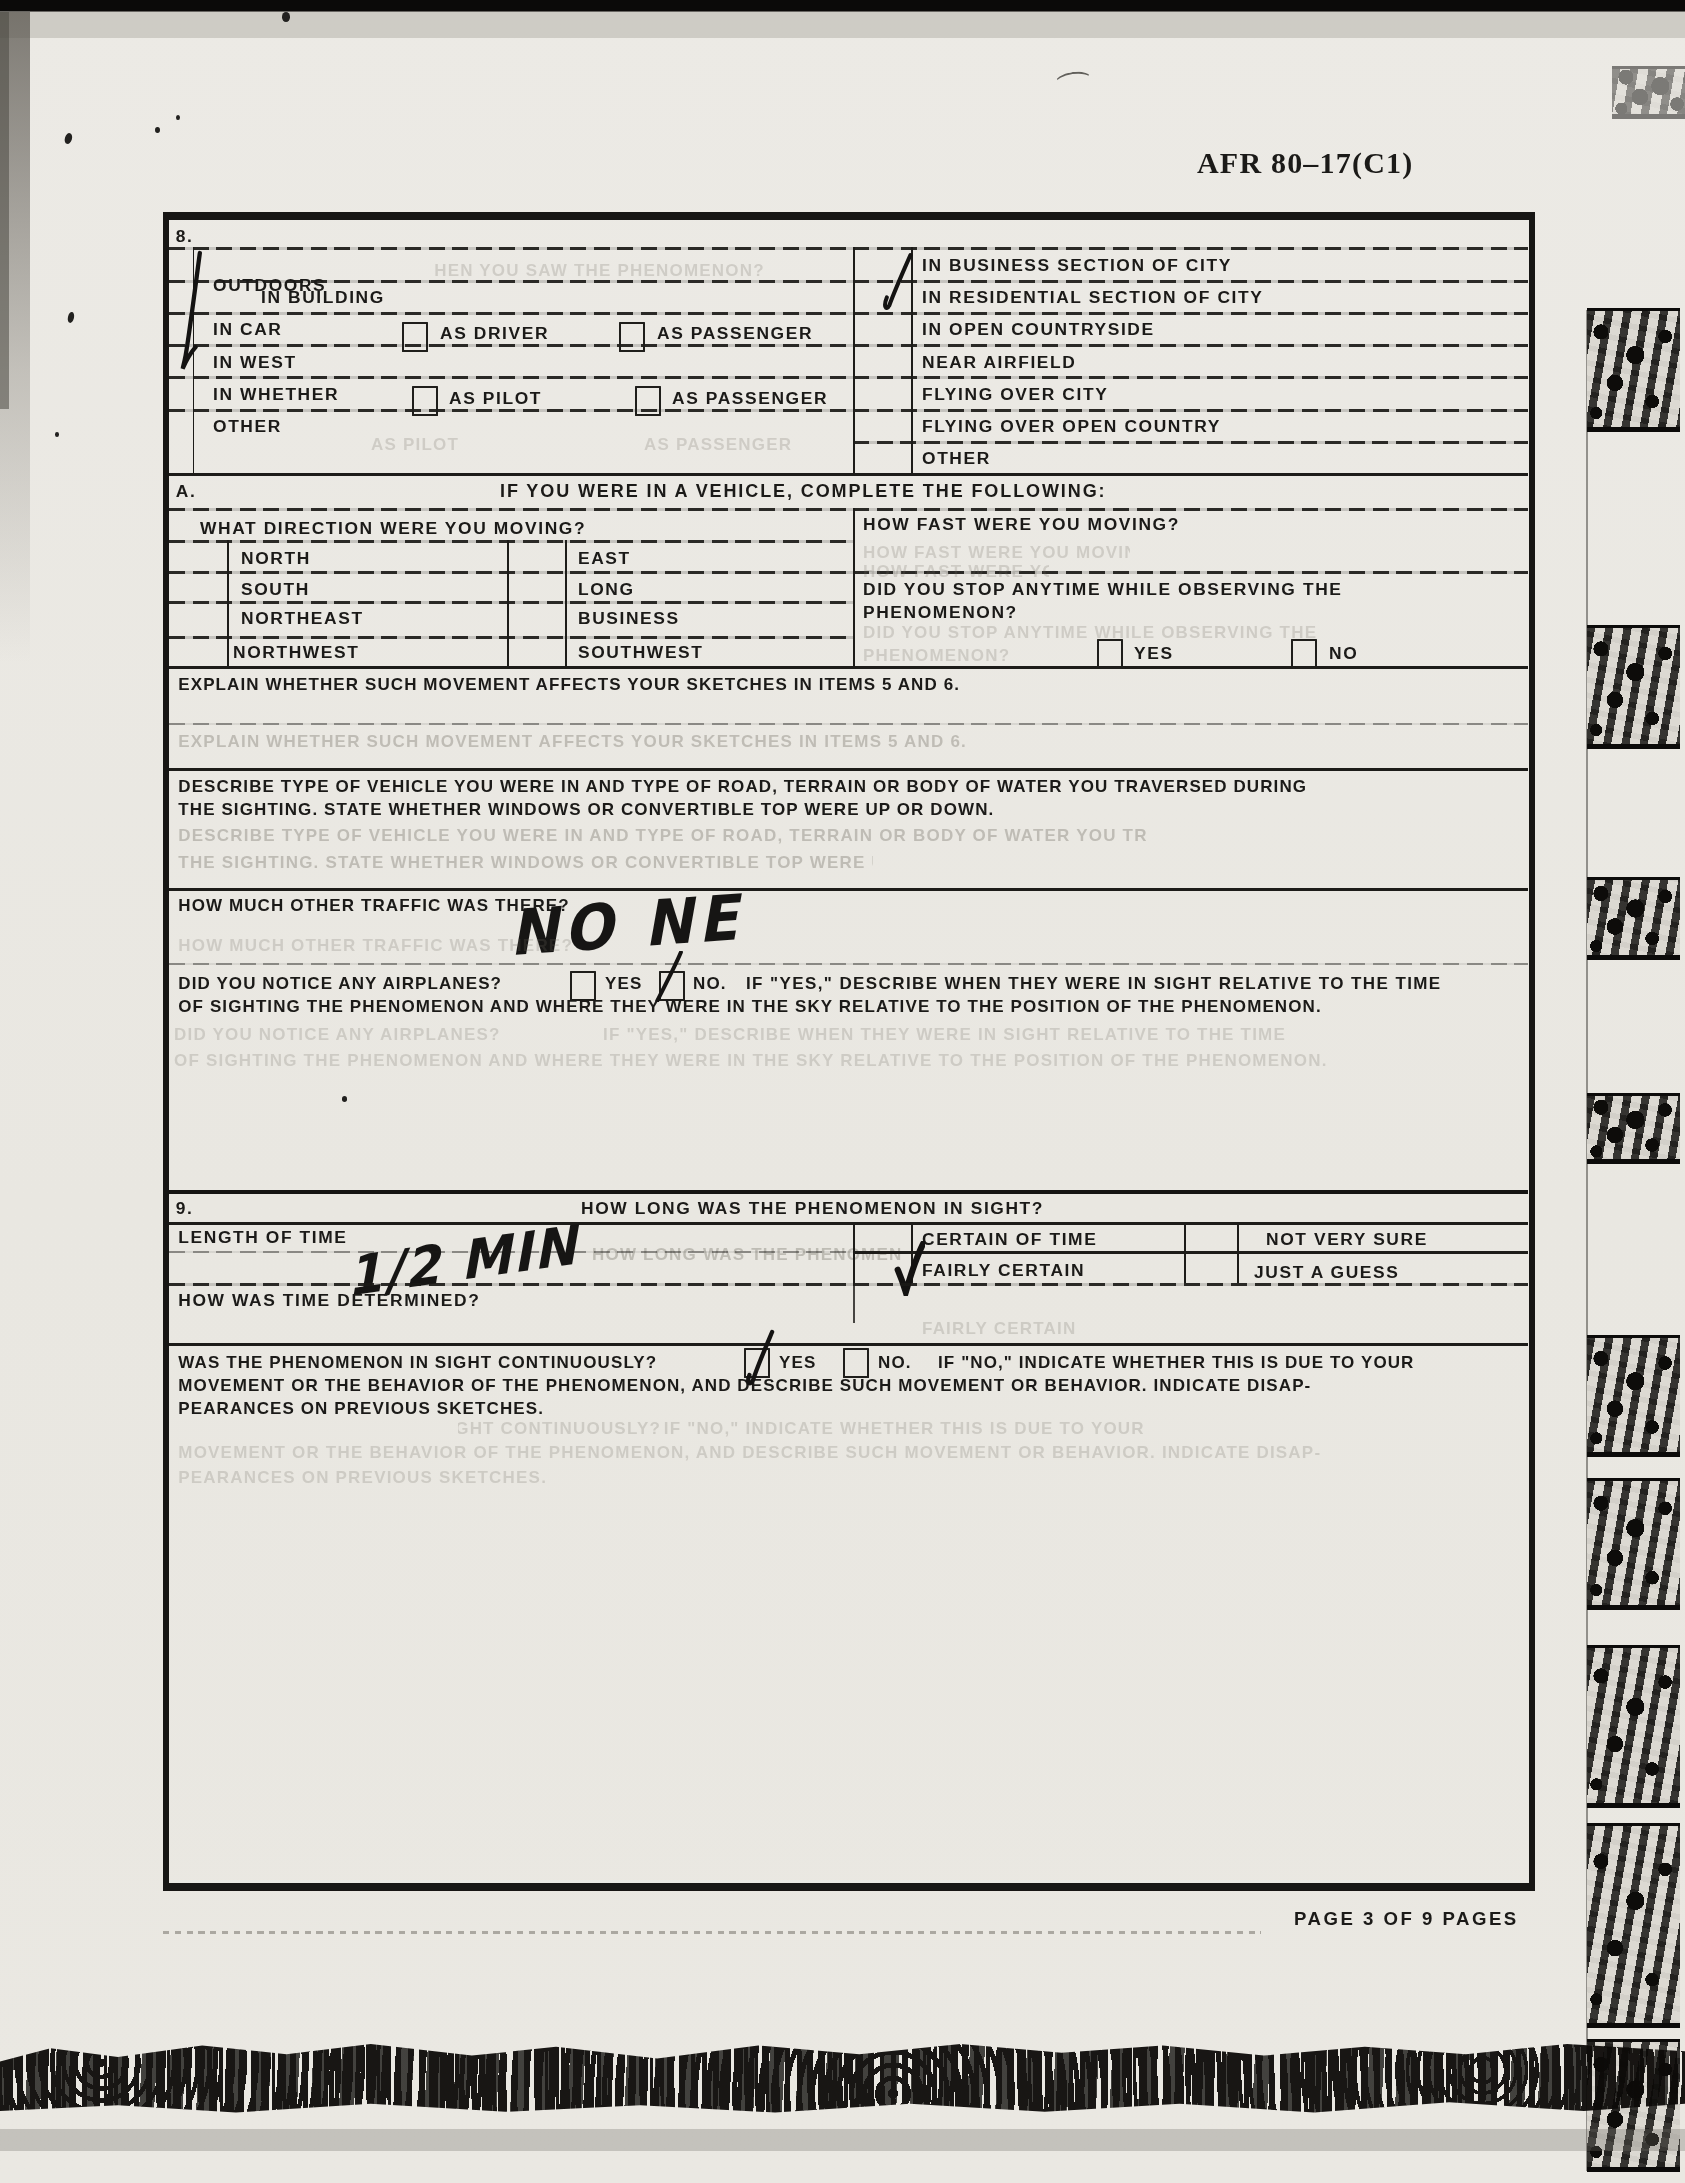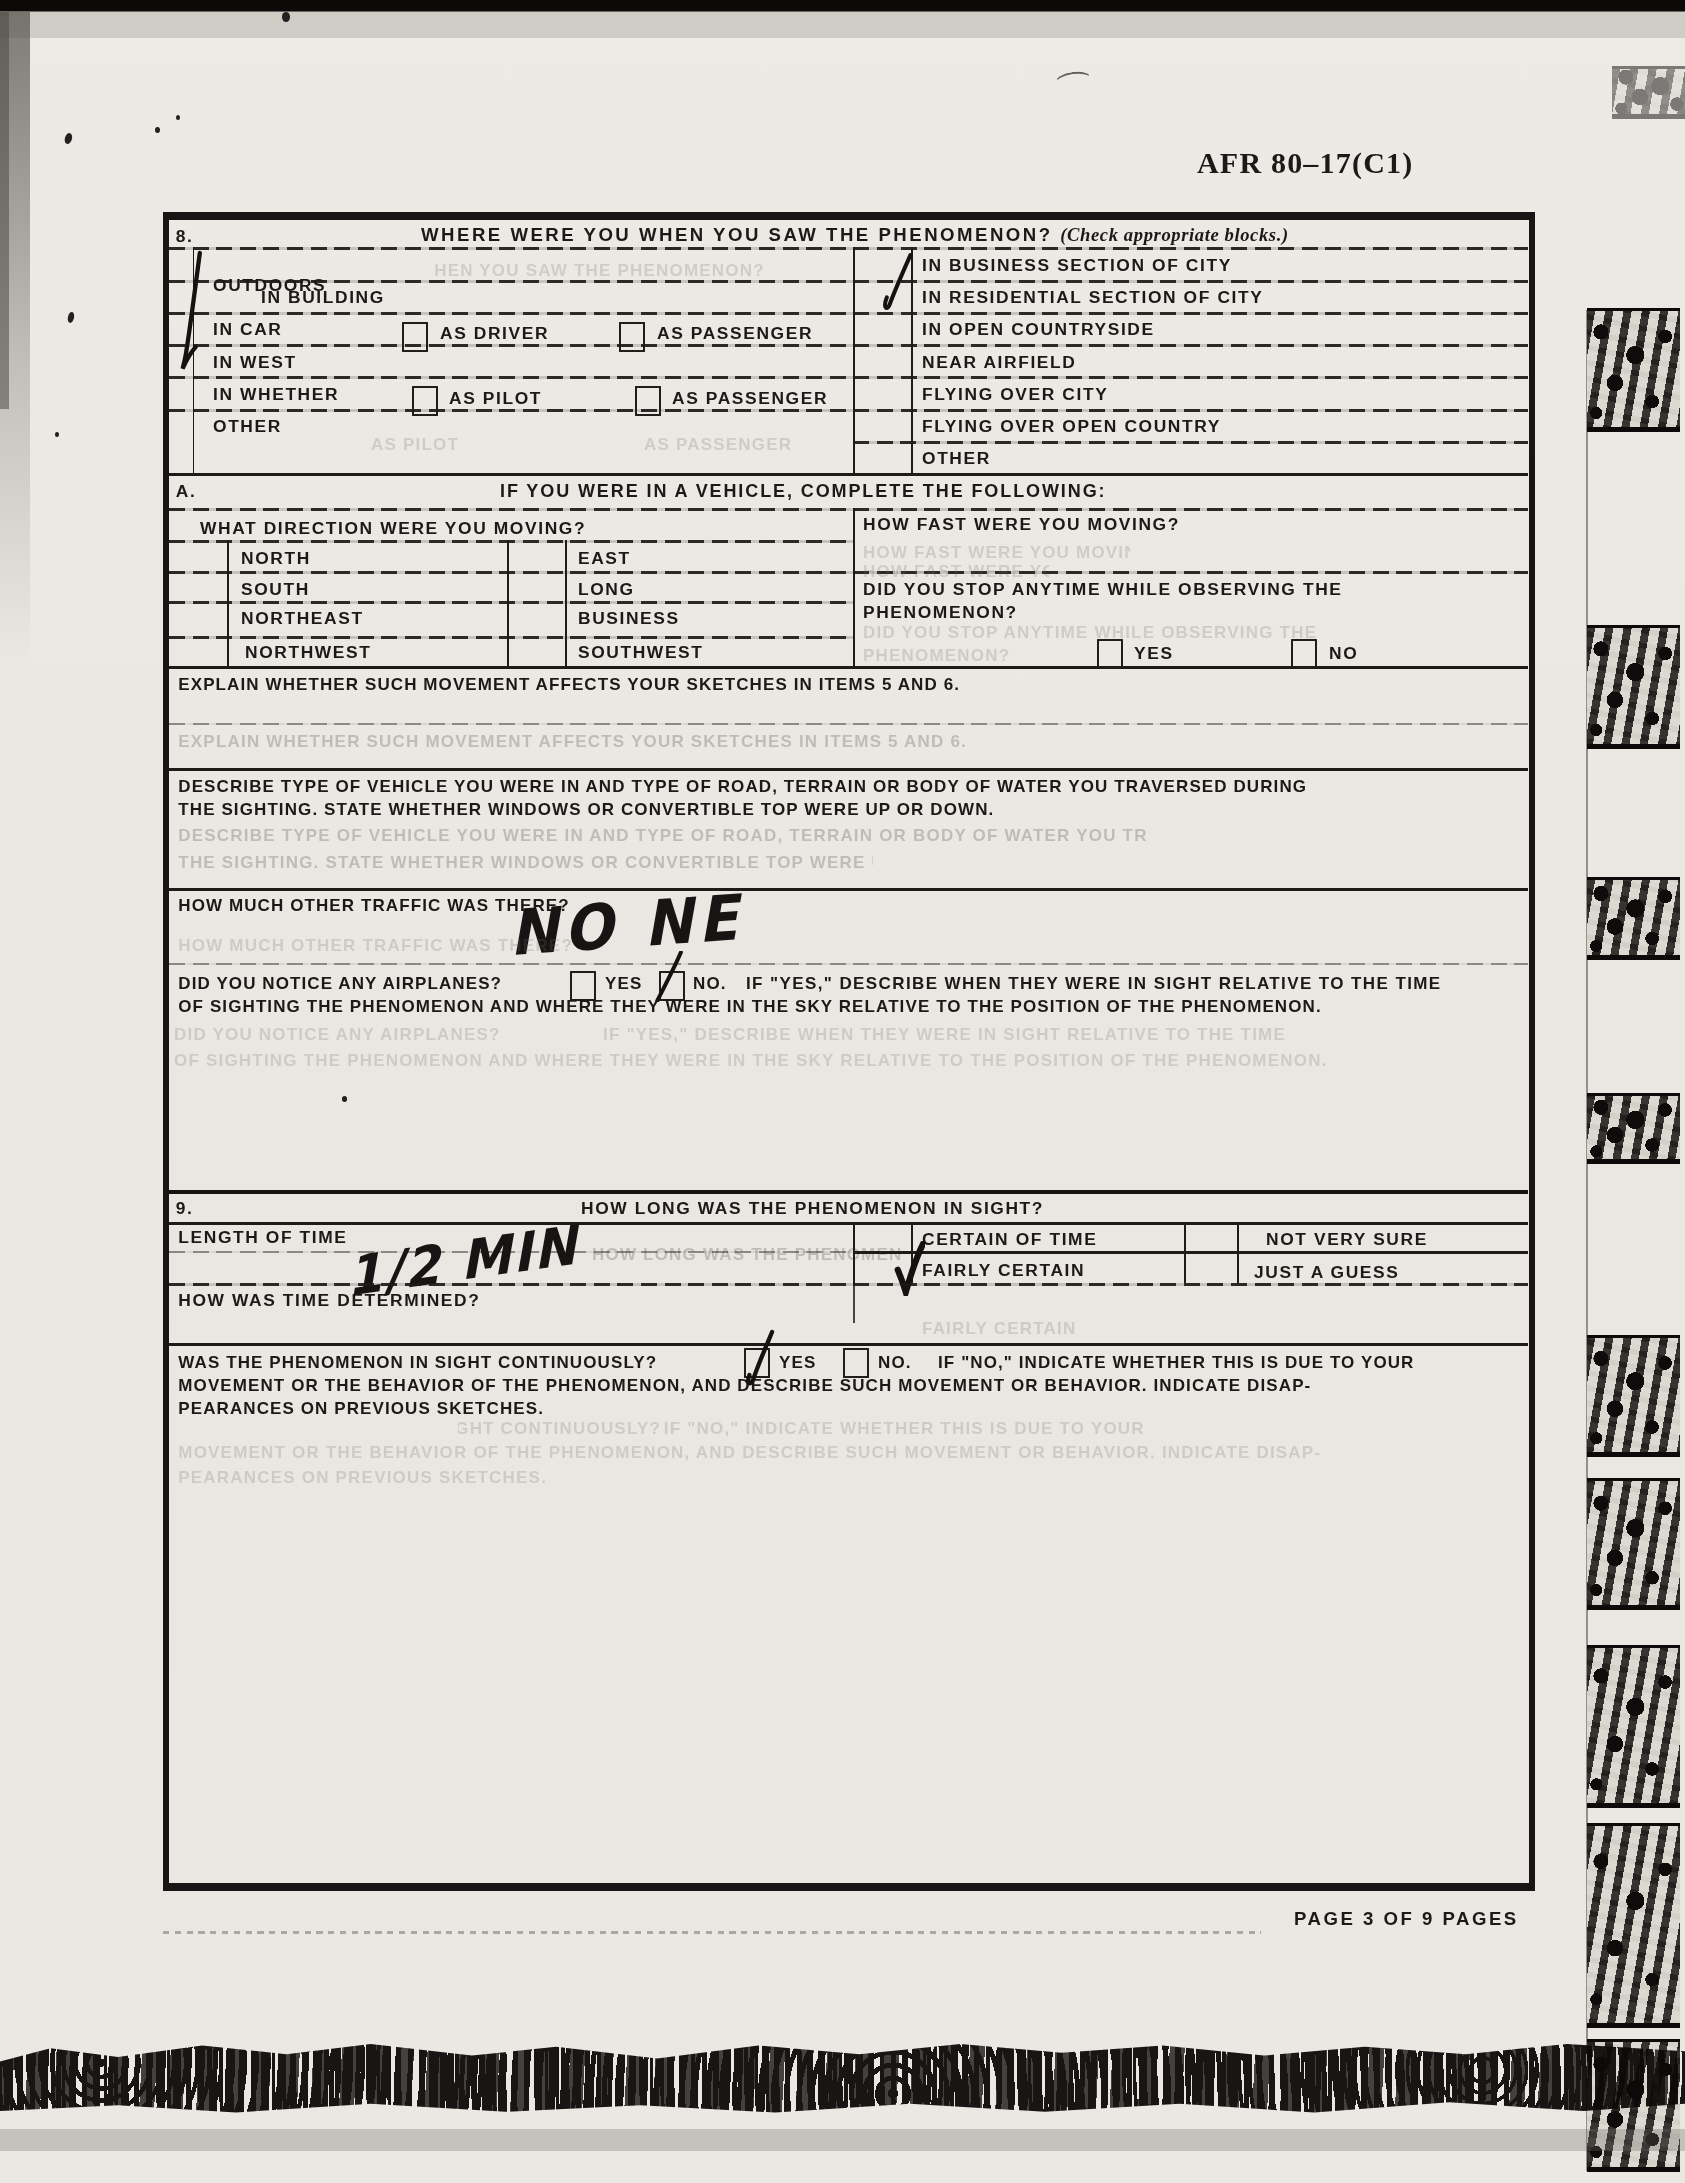--- a/index.html
+++ b/index.html
@@ -85,24 +85,20 @@
   <div class="speck" style="left:68px;top:312px;width:6.2px;height:10.5px;transform:rotate(12deg);"></div>
   <div class="speck" style="left:55px;top:432px;width:4.3px;height:5px;"></div>
   <div class="speck" style="left:342px;top:1096px;width:5px;height:5.6px;"></div>
   <div class="squiggle" style="left:1055px;top:72px;"></div>
 
   <div class="doc-ref" style="left:1197px;top:146px;">AFR 80–17(C1)</div>
 
   <div class="form">
 
     <div class="t" style="left:6.8px;top:6.2px;">8.</div>
-    <div class="sec-title" style="left:252px;top:3.7px;">
-      <span>WHERE WERE YOU WHEN YOU SAW THE PHENOMENON?</span>
-      <span class="note">(Check appropriate blocks.)</span>
-    </div>
 
     <div class="hl" style="top:27px;"></div>
     <div class="hl" style="top:60px;"></div>
     <div class="hl" style="top:92px;"></div>
     <div class="hl" style="top:124px;"></div>
     <div class="hl" style="top:156px;"></div>
     <div class="hl" style="top:189px;"></div>
     <div class="hl" style="top:221px;left:684px;width:675px;"></div>
     <div class="hl solid" style="top:253px;"></div>
     <div class="vl" style="left:23.6px;top:27px;height:226px;"></div>
@@ -159,21 +155,21 @@
     <div class="hl" style="top:416px;width:684px;"></div>
     <div class="hl solid" style="top:446px;"></div>
     <div class="vl" style="left:58px;top:320px;height:126px;"></div>
     <div class="vl" style="left:338px;top:320px;height:126px;"></div>
     <div class="vl" style="left:396px;top:320px;height:126px;"></div>
     <div class="vl" style="left:684px;top:288px;height:158px;"></div>
 
     <div class="t" style="left:72px;top:328px;">NORTH</div>
     <div class="t" style="left:72px;top:359px;">SOUTH</div>
     <div class="t" style="left:72px;top:388px;">NORTHEAST</div>
-    <div class="t" style="left:76px;top:422px;">NORTHWEST</div>
+    <div class="t" style="left:64px;top:422px;">NORTHWEST</div>
     <div class="t" style="left:409px;top:328px;">EAST</div>
     <div class="t" style="left:409px;top:359px;">LONG</div>
     <div class="t" style="left:409px;top:388px;">BUSINESS</div>
     <div class="t" style="left:409px;top:422px;">SOUTHWEST</div>
 
     <div class="t" style="left:694px;top:294px;">HOW FAST WERE YOU MOVING?</div>
     <div class="gwrap" style="left:694px;top:323px;width:267px;">
       <span class="ghost lighter">HOW FAST WERE YOU MOVING?</span>
     </div>
     <div class="gwrap" style="left:694px;top:342px;width:186px;">

